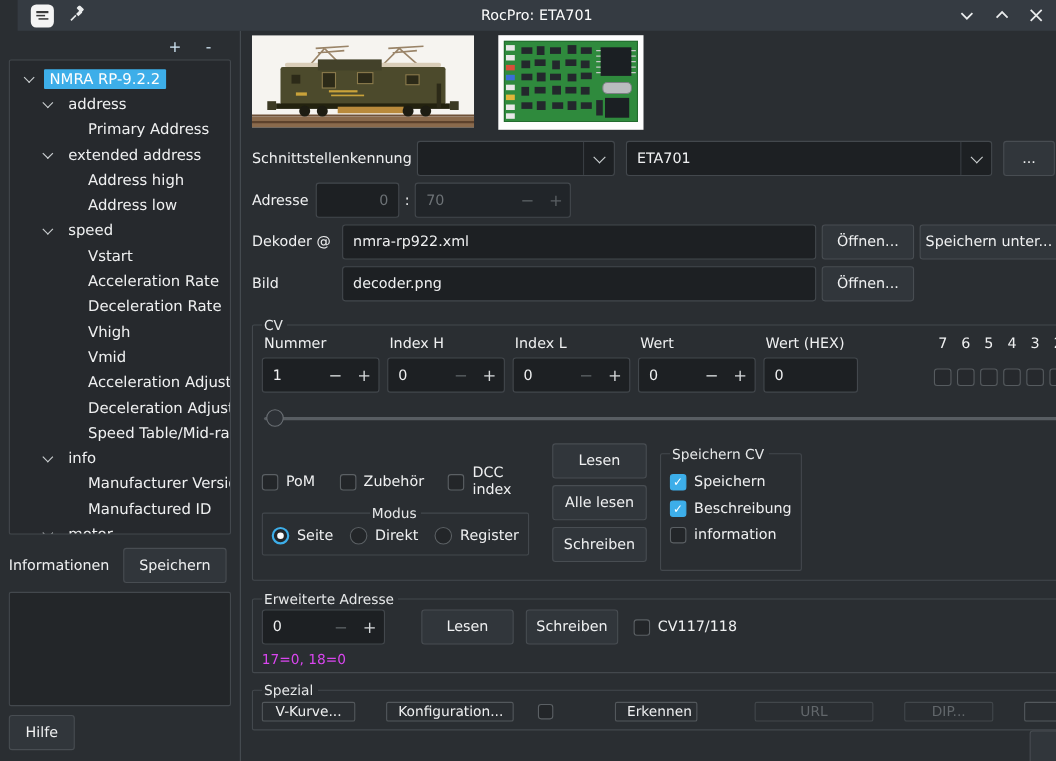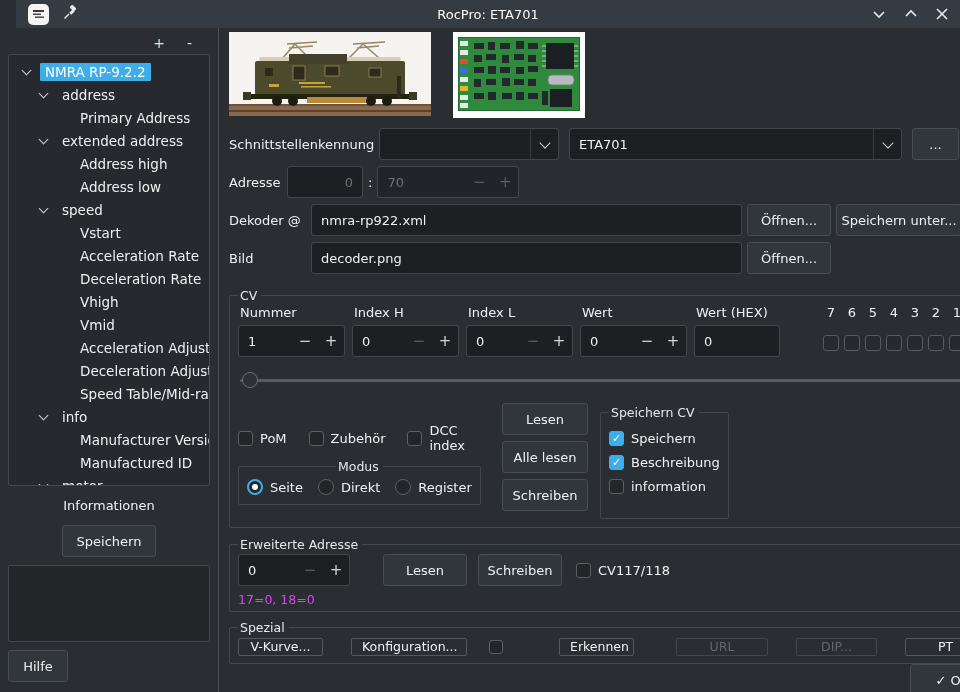--- a/index.html
+++ b/index.html
@@ -30,21 +30,21 @@
   .tree { border:1px solid #43484d; border-radius:2px; background:#26292d; height:432px;
     overflow:hidden; padding:5px 0 0 0; }
   .trow { height:23px; display:flex; align-items:center; white-space:nowrap; cursor:pointer; }
   .trow .chev { margin-right:10px; }
   .depth-0 { padding-left:14px; } .depth-1 { padding-left:31px; } .depth-2 { padding-left:66px; }
   .tlabel { font-size:13.5px; padding:1px 5px; border-radius:1px; }
   .trow.selected .tlabel { background:#3daee9; color:#fdfdfd; }
   .chev { display:inline-block; width:7px; height:7px;
     border-right:1.6px solid #ccd0d2; border-bottom:1.6px solid #ccd0d2;
     transform:rotate(45deg); margin-top:-3px; }
-  .info-row { margin-top:12px; display:flex; align-items:center; gap:12px;flex-direction:column; }
+  .info-row { margin-top:12px; display:flex; align-items:center; gap:12px; }
   .info-box { margin-top:8px; flex:1; background:#232629; border:1px solid #43484d;
     border-radius:2px; }
   .hilfe-row { margin-top:8px; }
   
   .btn { background:#31363b; border:1px solid #484d52; border-radius:3px; color:#eff0f1;
     font-family:inherit; font-size:13px; height:32px; padding:0 14px; cursor:pointer; }
   .field, .spin, .combo { background:#1d2023; border:1px solid #43484d; border-radius:3px;
     height:32px; display:flex; align-items:center; }
   .field-val { padding:0 9px; flex:1; overflow:hidden; white-space:nowrap; }
   .spin-val { padding:0 9px; flex:1; }
@@ -533,21 +533,21 @@
     </fieldset>
 
     <fieldset class="spez-box">
       <legend>Spezial</legend>
       <div class="spez-row">
         <button class="btn-small" style="width:85px">V-Kurve...</button>
         <button class="btn-small" style="width:116px">Konfiguration...</button>
         <span class="cb" style="width:14px;height:14px;margin-left:-6px"></span>
         <label></label>
         <button class="btn-small" style="width:75px">Erkennen</button>
-        <button class="btn-small disabled" style="width:92px; margin-left:14px">URL</button>
+        <button class="btn-small disabled" style="width:108px; margin-left:24px">URL</button>
         <button class="btn-small disabled" style="width:81px">DIP...</button>
         <button class="btn-small" style="width:81px">PT</button>
       </div>
     </fieldset>
 
     <div class="footer-row">
       <button class="btn" style="width:85px">✓ OK</button>
     </div>
   </div>
 </div>

